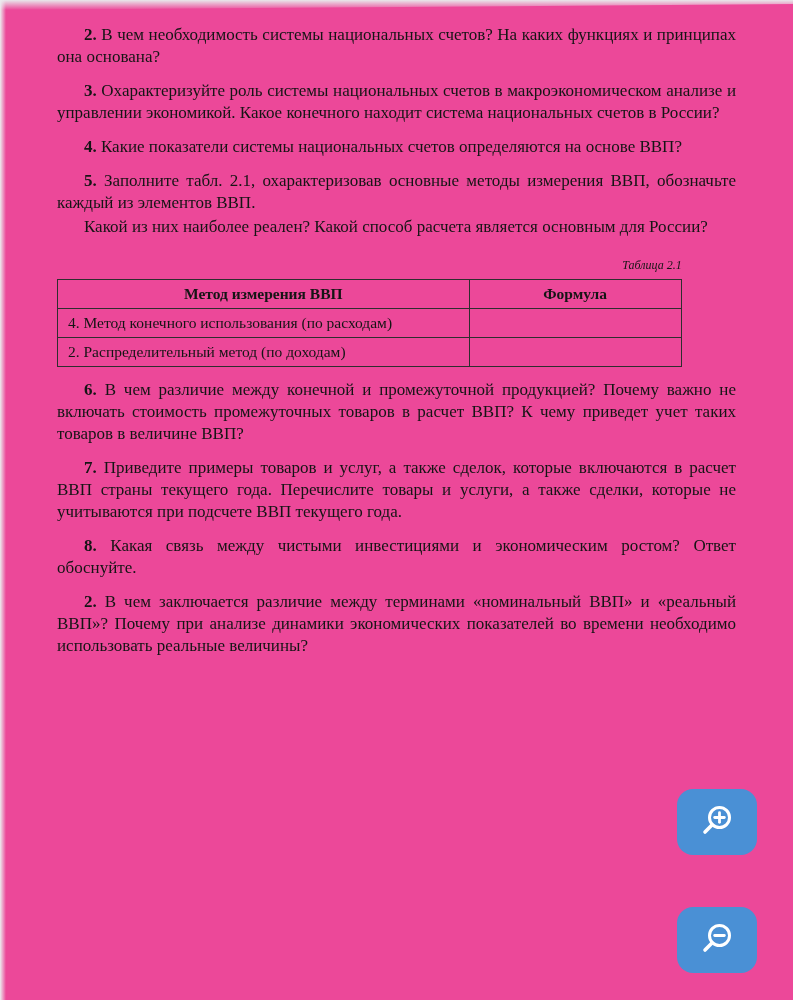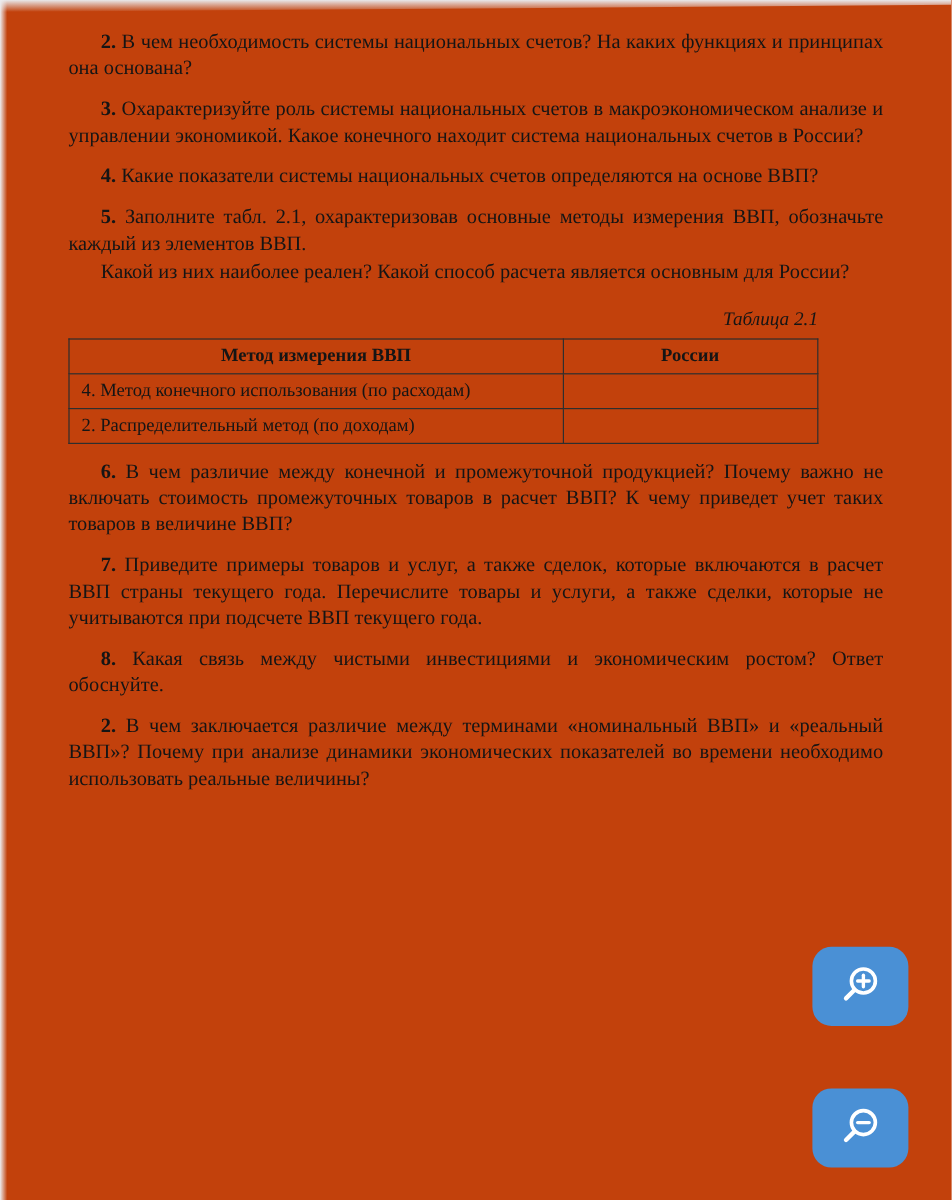--- a/index.html
+++ b/index.html
@@ -1,20 +1,20 @@
 <!DOCTYPE html>
 <html><head>
 <meta charset="utf-8">
 <style>
   html, body { margin: 0; padding: 0; }
   #screen {
     position: relative;
     width: 793px;
     height: 1000px;
-    background: #c2410c;
+    background: #ec4899;
     overflow: hidden;
     font-family: "Liberation Serif", "DejaVu Serif", serif;
     color: #151515;
   }
   .edge-top {
     position: absolute; top: 0; left: 0; width: 100%; height: 10px;
     background: linear-gradient(to bottom, #e8e8eb 0%, rgba(232,232,235,0) 100%);
     clip-path: polygon(0 0, 100% 0, 100% 40%, 0 100%);
     pointer-events: none;
   }
@@ -34,21 +34,21 @@
     text-indent: 27px;
     margin: 12px 0 0 0;
   }
   p.para.cont { margin-top: 2px; }
   .qnum { font-weight: bold; }
   .qnum:empty { display: none; }
   .table-caption {
     width: 92%;
     text-align: right;
     font-style: italic;
-    font-size: 16px;
+    font-size: 12px;
     margin: 20px 0 6px 0;
   }
   table.gdp-table {
     width: 92%;
     border-collapse: collapse;
     font-size: 15.5px;
     margin: 0 0 6px 0;
   }
   table.gdp-table th, table.gdp-table td {
     border: 1px solid #2e2e2e;
@@ -115,21 +115,21 @@
       
       <span>Какой из них наиболее реален? Какой способ расчета является основным для России?</span>
     </p>
 
     <div class="table-caption">Таблица 2.1</div>
 
     <table class="gdp-table">
       <thead>
         <tr>
           <th class="method-head">Метод измерения ВВП</th>
-          <th class="formula-head">России</th>
+          <th class="formula-head">Формула</th>
         </tr>
       </thead>
       <tbody>
         <tr>
           <td class="method-cell">4. Метод конечного использования (по расходам)</td>
           <td class="formula-cell"></td>
         </tr>
         <tr>
           <td class="method-cell">2. Распределительный метод (по доходам)</td>
           <td class="formula-cell"></td>

